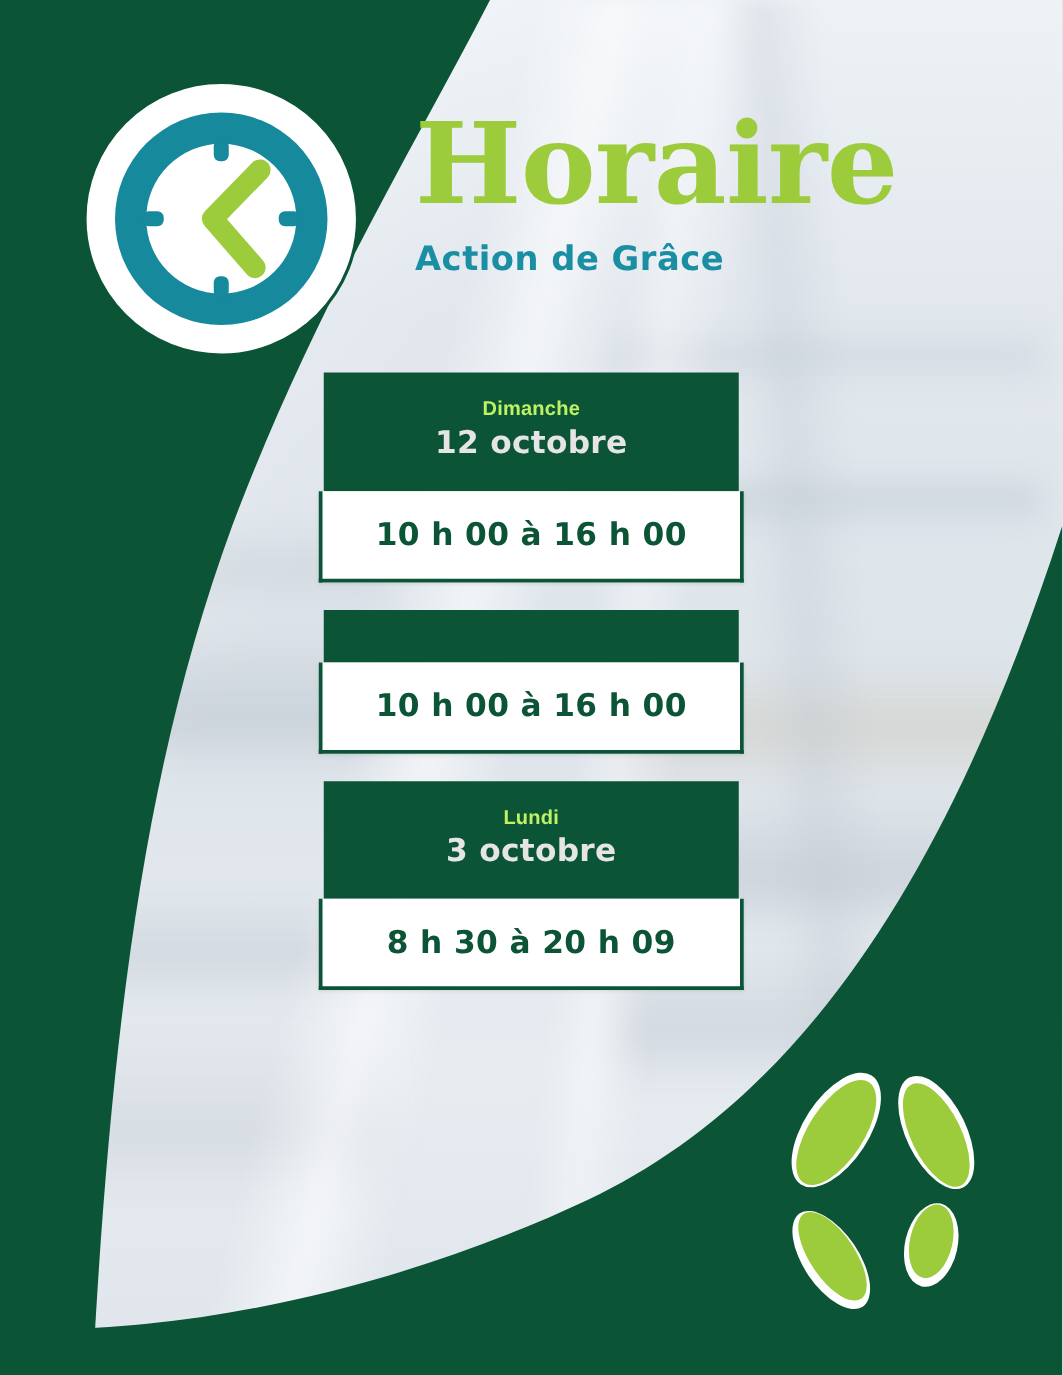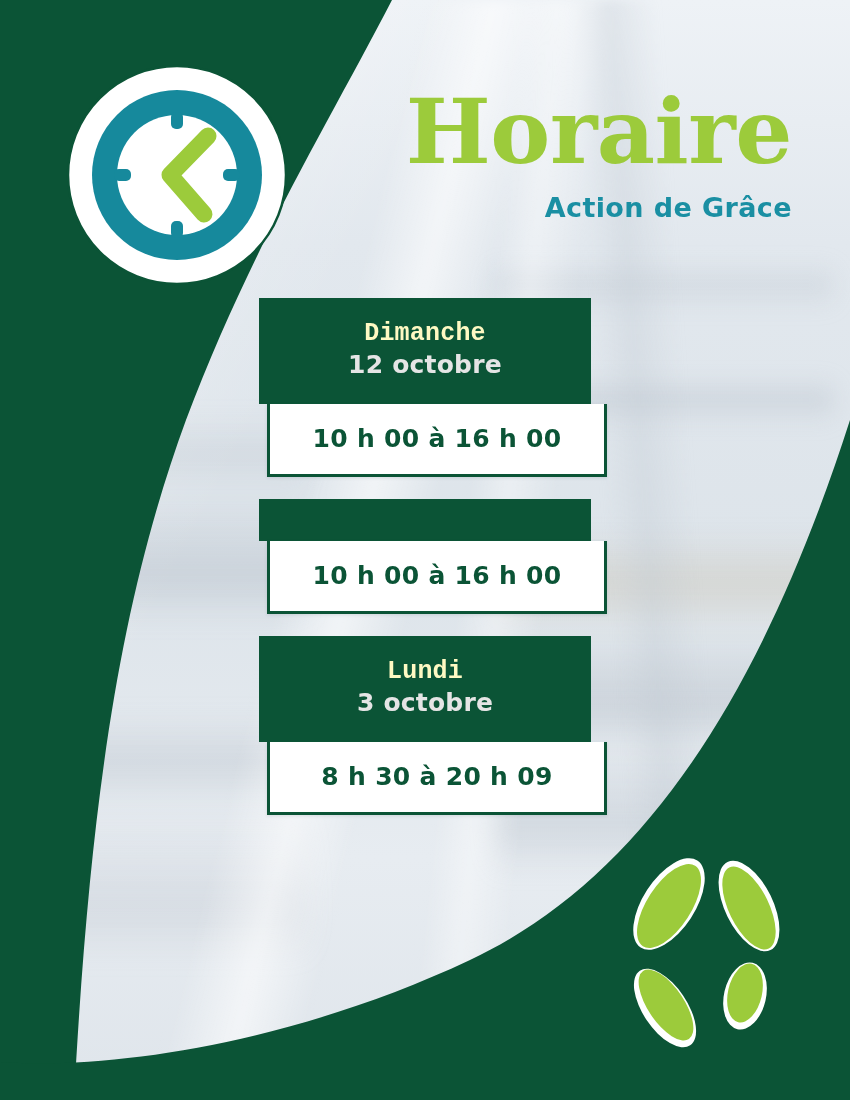--- a/index.html
+++ b/index.html
@@ -102,21 +102,20 @@
     height: 1100px;
     pointer-events: none;
   }
 
   
   .header {
     position: absolute;
     left: 0; top: 0;
     width: 850px;
     height: 290px;
-    text-align: right;
   }
 
   .clock-icon {
     position: absolute;
     left: 66px;
     top: 64px;
     width: 222px;
     height: 222px;
   }
 
@@ -161,24 +160,24 @@
 
   .card-head {
     width: 332px;
     margin-left: 4px;
     background: #0b5436;
     padding: 20px 10px 22px 10px;
     text-align: center;
   }
 
   .card-day {
-    font-family: Liberation Mono, monospace;
-    font-weight: 700;
-    font-size: 25px;
-    color: #fef9c3;
+    font-family: Liberation Sans, sans-serif;
+    font-weight: 700;
+    font-size: 16px;
+    color: #bef264;
     line-height: 1.25;
     letter-spacing: 0.2px;
   }
 
   .card-date {
     font-family: "DejaVu Sans", "Liberation Sans", sans-serif;
     font-weight: 700;
     font-size: 25px;
     color: #e5e5e5;
     line-height: 1.3;
@@ -191,21 +190,20 @@
     border: 3px solid #0b5436;
     border-top: none;
     padding: 20px 8px 21px 8px;
     text-align: center;
     font-family: "DejaVu Sans", "Liberation Sans", sans-serif;
     font-weight: 700;
     font-size: 25px;
     color: #0b5436;
     letter-spacing: 0.3px;
     box-shadow: 0 1px 3px rgba(70,85,100,0.15);
-    margin-left: 12px;
   }
 
   
   .butterfly {
     position: absolute;
     left: 612px;
     top: 856px;
     width: 192px;
     height: 200px;
   }

